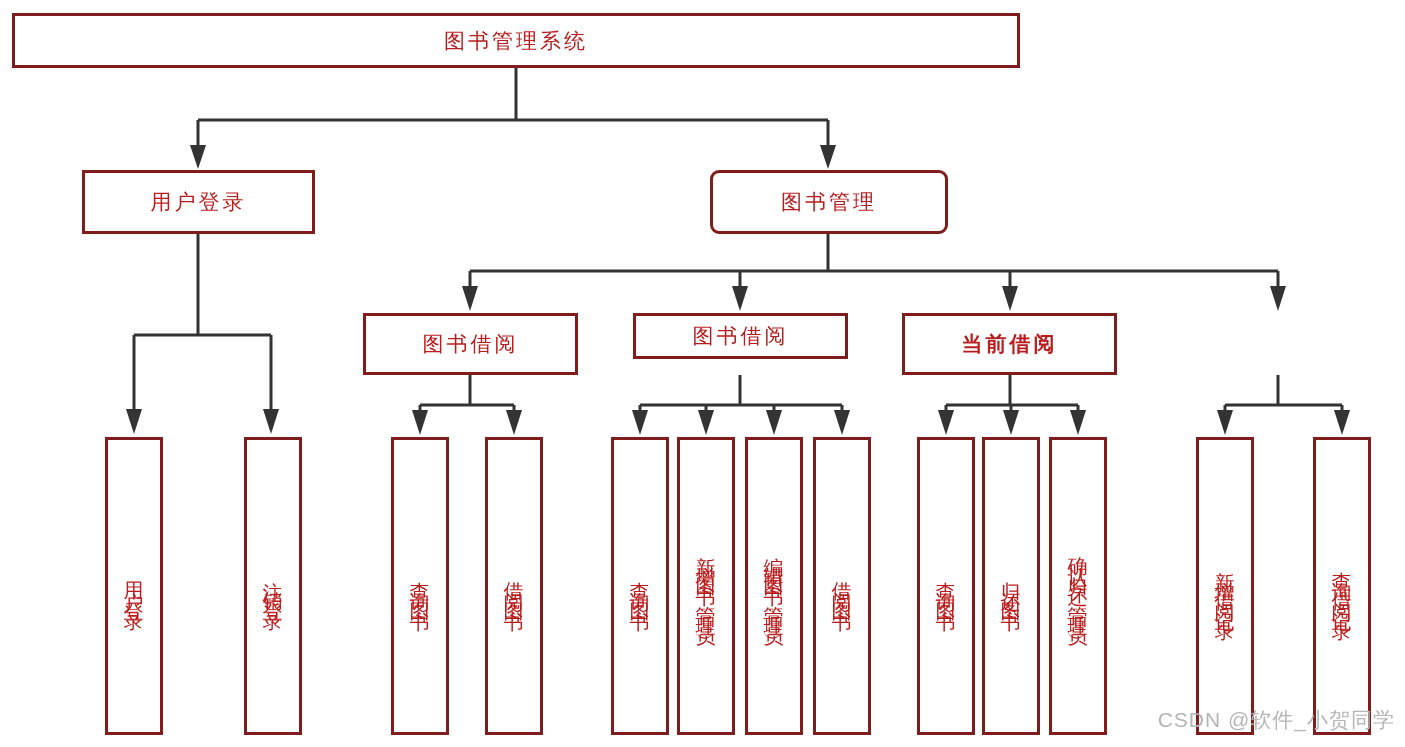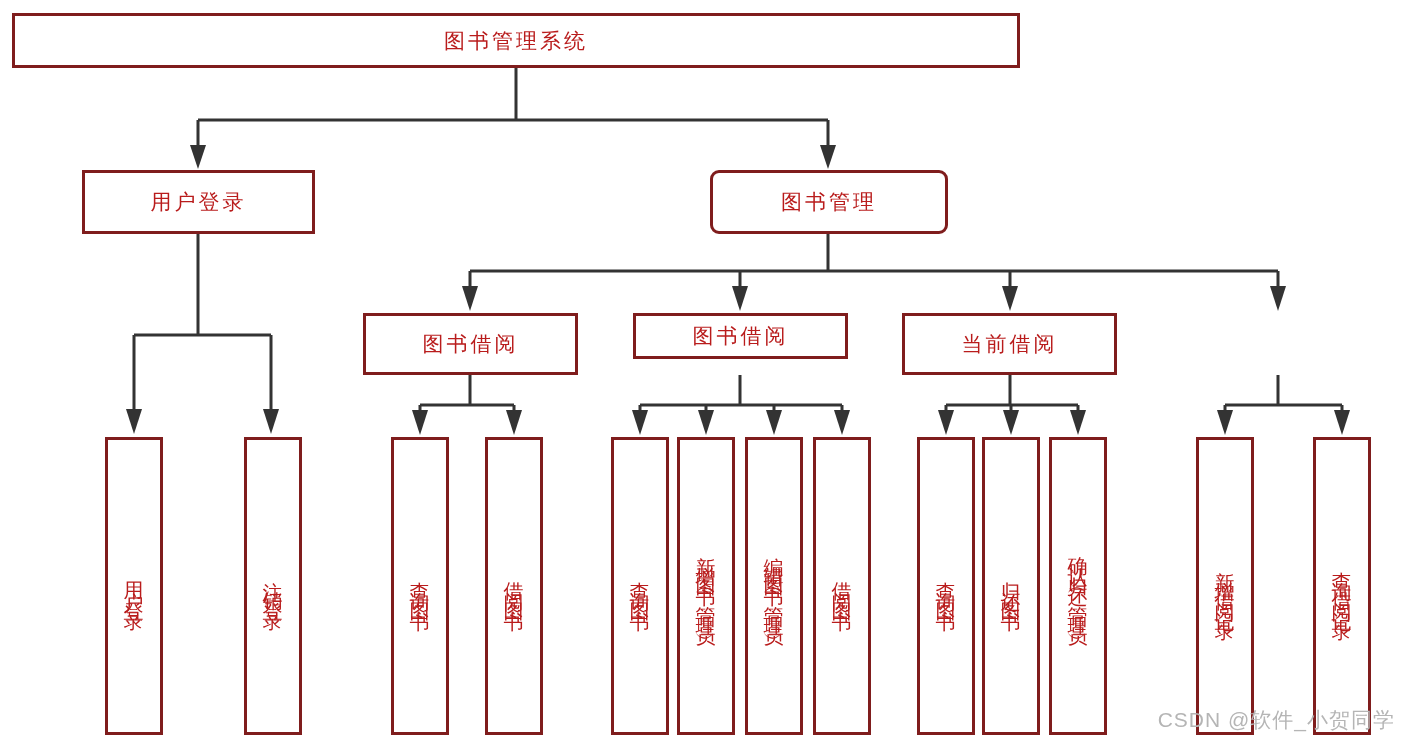--- a/index.html
+++ b/index.html
@@ -50,21 +50,21 @@
     height: 298px;
   }
   
   .n-root       { left: 12px;   top: 13px;  width: 1008px; height: 55px; }
   
   .n-user-login { left: 82px;   top: 170px; width: 233px;  height: 64px; }
   .n-book-mgmt  { left: 710px;  top: 170px; width: 238px;  height: 64px; border-radius: 9px; }
   
   .n-recommend  { left: 363px;  top: 313px; width: 215px;  height: 62px; }
   .n-borrow     { left: 633px;  top: 313px; width: 215px;  height: 46px; }
-  .n-current    { left: 902px;  top: 313px; width: 215px;  height: 62px; }
+  .n-current    { left: 902px;  top: 313px; width: 215px;  height: 62px; font-weight: bold; }
   .n-records    { left: 1171px; top: 313px; width: 214px;  height: 62px; }
   
   .lf-1  { left: 105px;  }
   .lf-2  { left: 244px;  }
   .lf-3  { left: 391px;  }
   .lf-4  { left: 485px;  }
   .lf-5  { left: 611px;  }
   .lf-6  { left: 677px;  }
   .lf-7  { left: 745px;  }
   .lf-8  { left: 813px;  }

